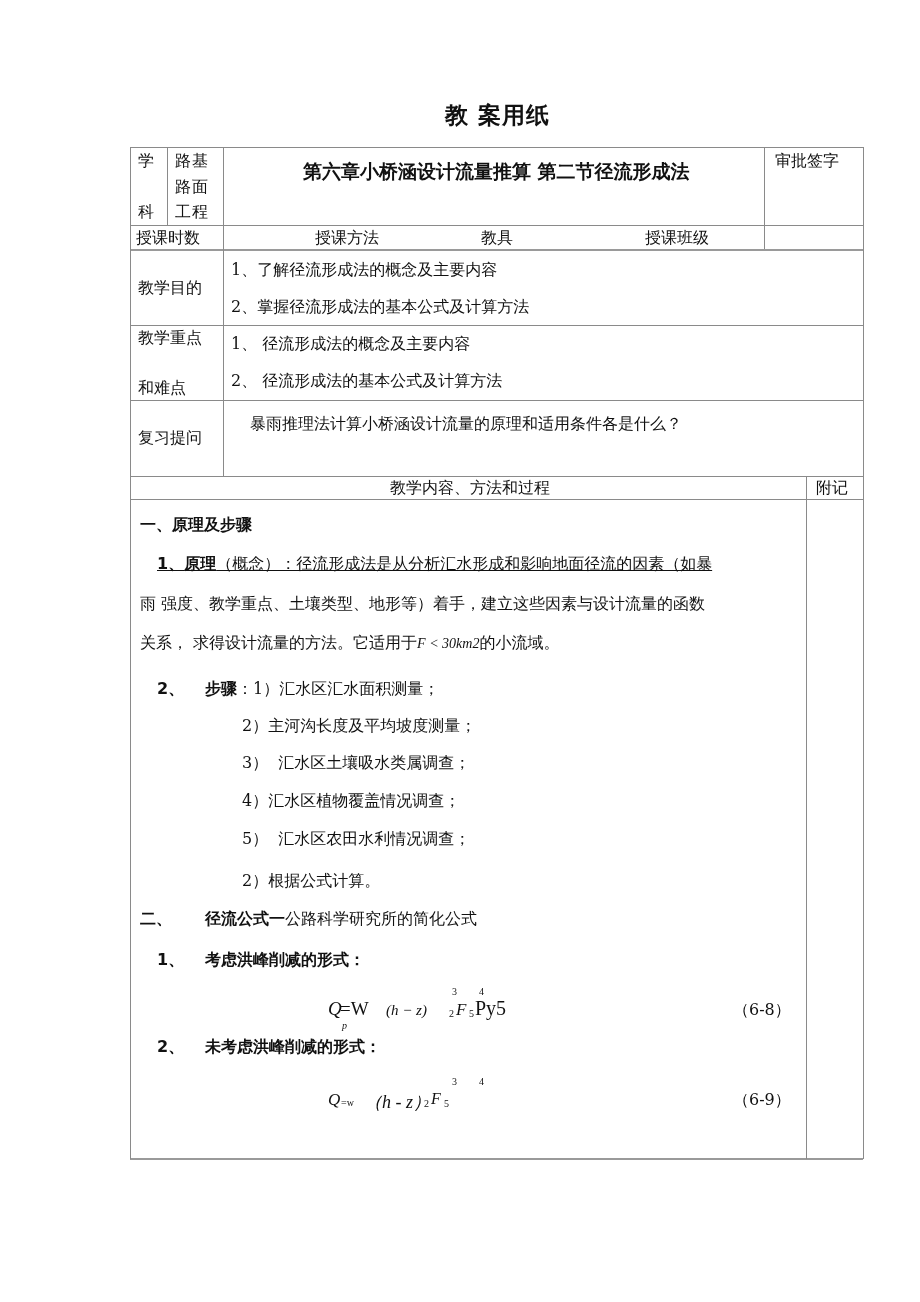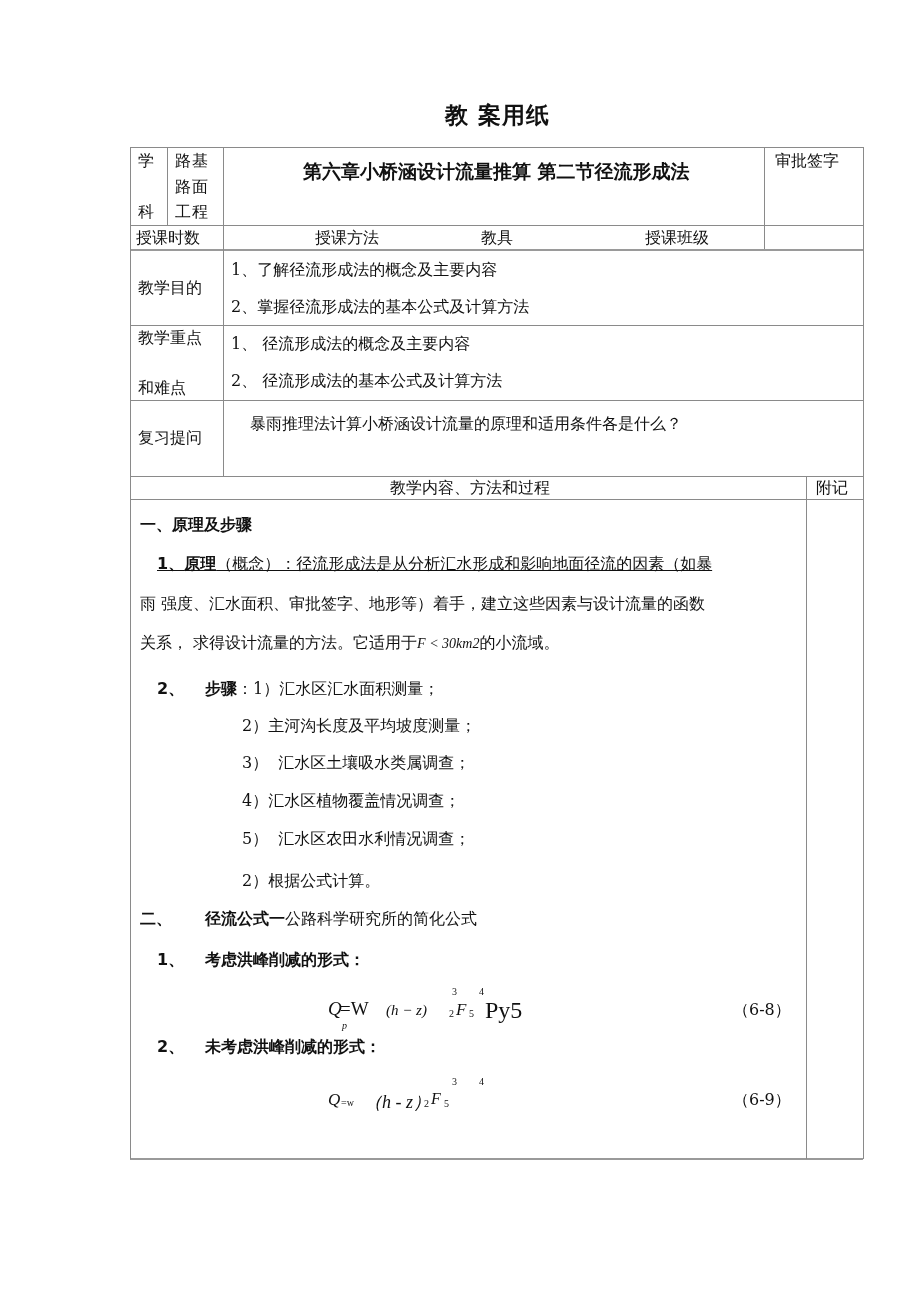--- a/index.html
+++ b/index.html
@@ -61,21 +61,21 @@
 <div class="t" style="left:250px; top:414px;">暴雨推理法计算小桥涵设计流量的原理和适用条件各是什么？</div>
 
 <div class="t" style="left:390px; top:478px;">教学内容、方法和过程</div>
 <div class="t" style="left:816px; top:478px;">附记</div>
 
 <div class="t b" style="left:140px; top:515px;">一、原理及步骤</div>
 
 <div class="t" style="left:157px; top:554px;text-decoration:underline;">
   <span class="b">1、</span><span class="b">原理</span><span>（概念）：径流形成法是从分析汇水形成和影响地面径流的因素（如暴</span>
 </div>
-<div class="t" style="left:140px; top:594px;">雨 强度、汇水面积、审批签字、地形等）着手，建立这些因素与设计流量的函数</div>
+<div class="t" style="left:140px; top:594px;">雨 强度、教学重点、土壤类型、地形等）着手，建立这些因素与设计流量的函数</div>
 <div class="t" style="left:140px; top:633px;">
   <span>关系， 求得设计流量的方法。它适用于</span><span class="it" style="font-size:14px;">F &lt; 30km2</span><span>的小流域。</span>
 </div>
 
 <div class="t b" style="left:157px; top:679px;">2、</div>
 <div class="t" style="left:205px; top:679px;">
   <span class="b">步骤</span><span>：1）汇水区汇水面积测量；</span>
 </div>
 <div class="t" style="left:242px; top:716px;">2）主河沟长度及平均坡度测量；</div>
 <div class="t" style="left:242px; top:753px; white-space:pre;">3）  汇水区土壤吸水类属调查；</div>
@@ -94,21 +94,21 @@
 <div class="formula" style="left:328px; top:986px; width:200px; height:46px;">
   <span class="abs it" style="left:0; top:12px; font-size:19px;">Q</span>
   <span class="abs it sm" style="left:14px; top:34px;">p</span>
   <span class="abs" style="left:12px; top:12px; font-size:19px;">=W</span>
   <span class="abs it" style="left:58px; top:16px; font-size:15px;">(h − z)</span>
   <span class="abs sm" style="left:124px; top:0;">3</span>
   <span class="abs sm" style="left:121px; top:22px;">2</span>
   <span class="abs it" style="left:128px; top:14px; font-size:17px;">F</span>
   <span class="abs sm" style="left:141px; top:22px;">5</span>
   <span class="abs sm" style="left:151px; top:0;">4</span>
-  <span class="abs" style="left:157px; top:11px; font-size:24px;">Py5</span>
+  <span class="abs" style="left:147px; top:11px; font-size:20px;">Py5</span>
 </div>
 <div class="t" style="left:733px; top:1000px;">（6-8）</div>
 
 <div class="t b" style="left:157px; top:1037px;">2、</div>
 <div class="t b" style="left:205px; top:1037px;">未考虑洪峰削减的形式：</div>
 
 <div class="formula" style="left:328px; top:1076px; width:200px; height:40px;">
   <span class="abs it" style="left:0; top:14px; font-size:17px;">Q</span>
   <span class="abs sm" style="left:13px; top:21px;">=w</span>
   <span class="abs it" style="left:36px; top:14px; font-size:18px;">（h - z）</span>

